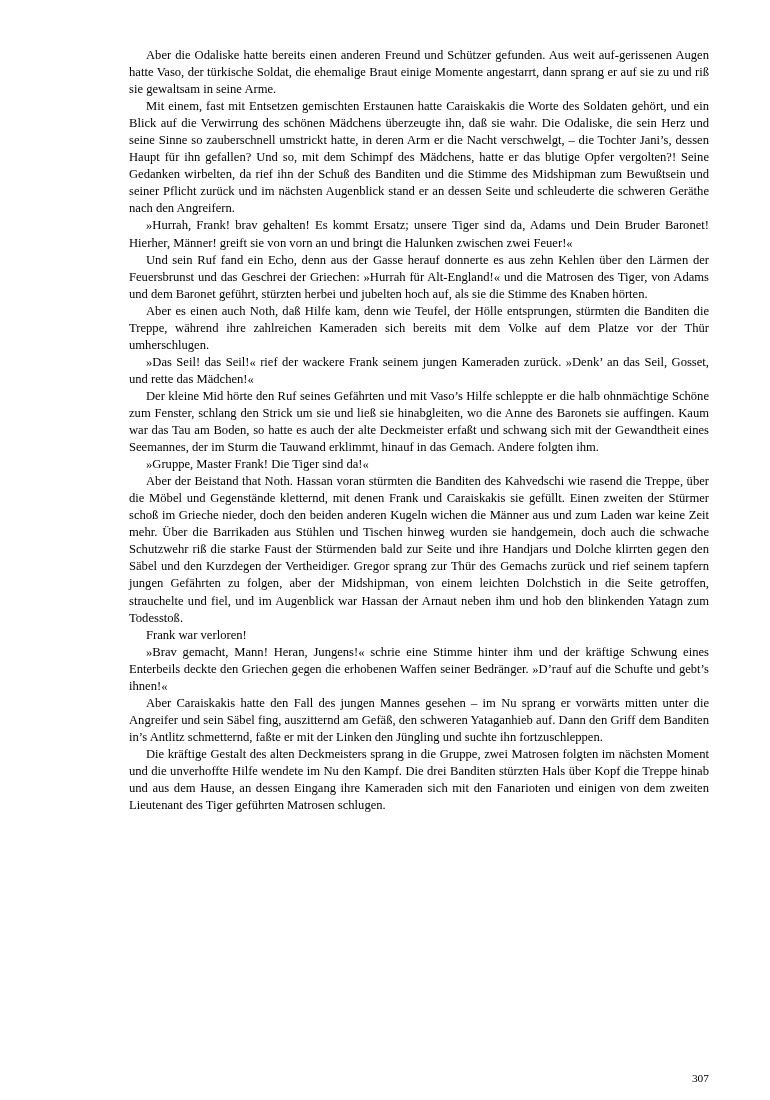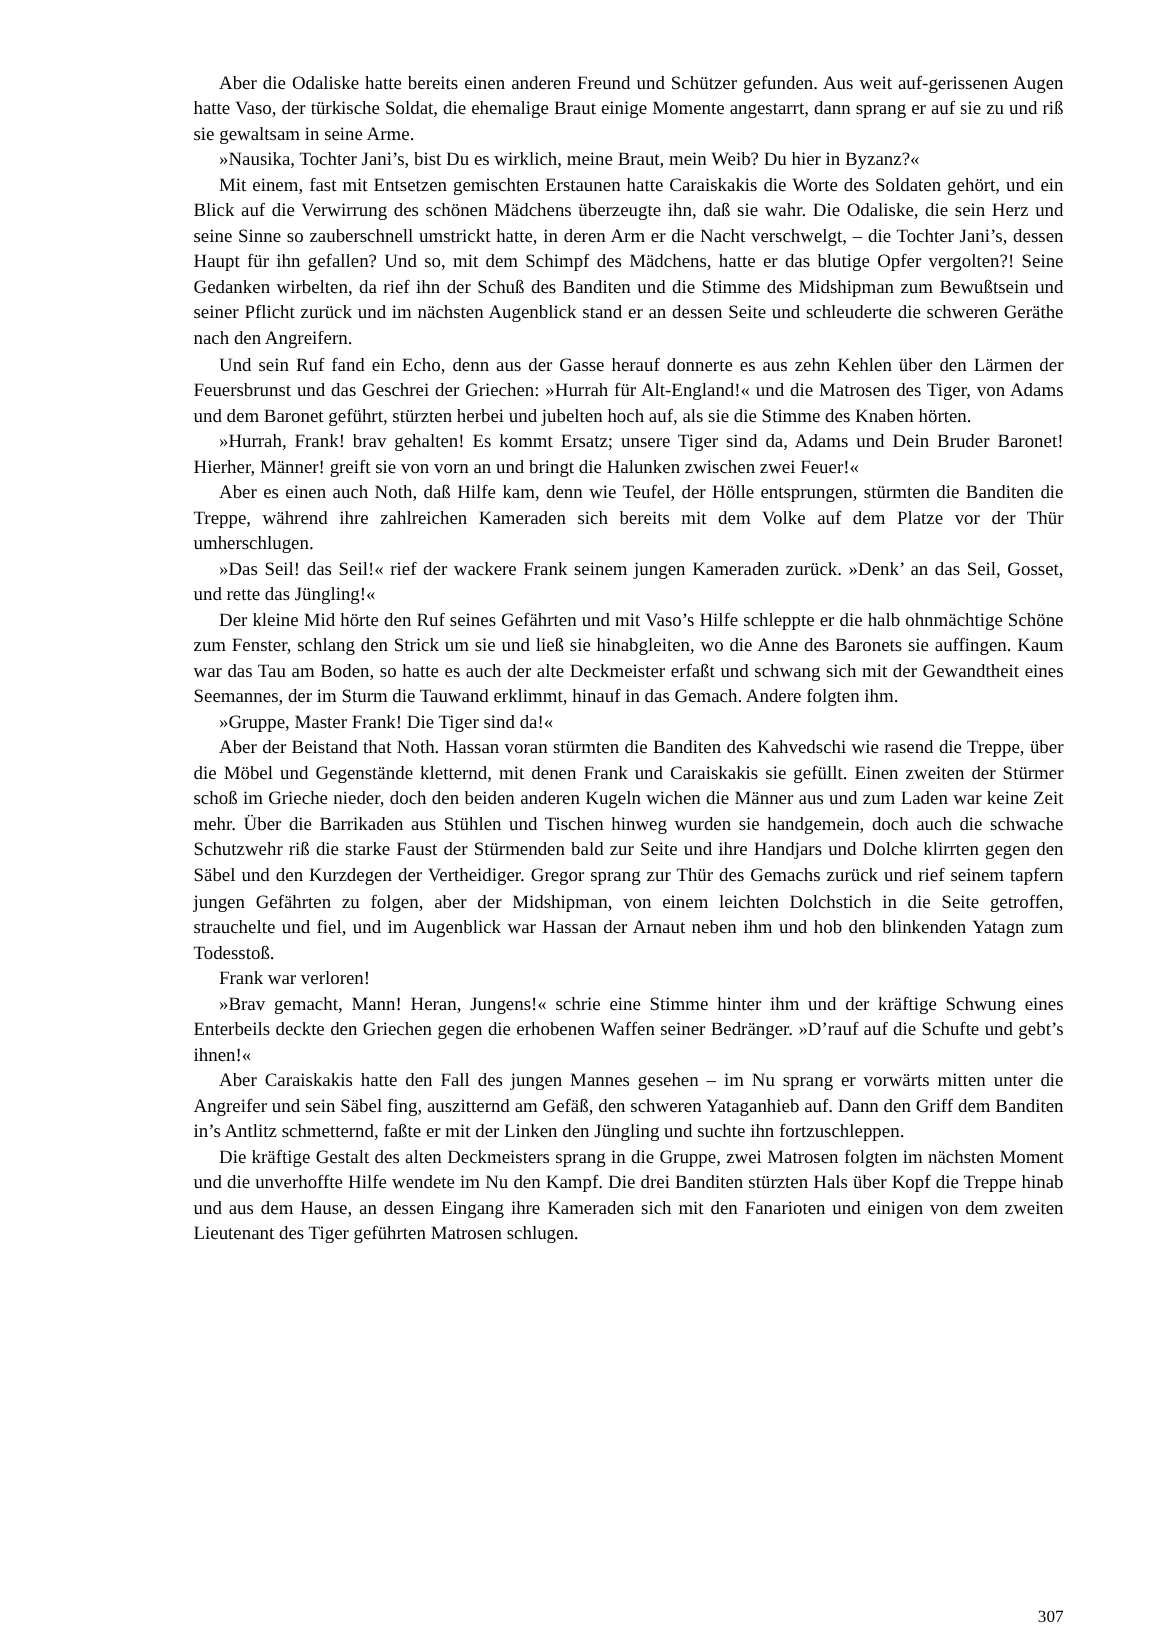--- a/index.html
+++ b/index.html
@@ -44,26 +44,25 @@
     line-height: 1;
     margin-left: 48px;
   }
 </style>
 </head>
 <body>
 
 <div class="page">
   <div class="body-text">
     <p>Aber die Odaliske hatte bereits einen anderen Freund und Schützer gefunden. Aus weit auf-gerissenen Augen hatte Vaso, der türkische Soldat, die ehemalige Braut einige Momente angestarrt, dann sprang er auf sie zu und riß sie gewaltsam in seine Arme.</p>
-    <p>»Nausika, Tochter Jani’s, bist Du es wirklich, meine Braut, mein Weib? Du hier in Byzanz?«</p>
     <p>Mit einem, fast mit Entsetzen gemischten Erstaunen hatte Caraiskakis die Worte des Soldaten gehört, und ein Blick auf die Verwirrung des schönen Mädchens überzeugte ihn, daß sie wahr. Die Odaliske, die sein Herz und seine Sinne so zauberschnell umstrickt hatte, in deren Arm er die Nacht verschwelgt, – die Tochter Jani’s, dessen Haupt für ihn gefallen? Und so, mit dem Schimpf des Mädchens, hatte er das blutige Opfer vergolten?! Seine Gedanken wirbelten, da rief ihn der Schuß des Banditen und die Stimme des Midshipman zum Bewußtsein und seiner Pflicht zurück und im nächsten Augenblick stand er an dessen Seite und schleuderte die schweren Geräthe nach den Angreifern.</p>
+    <p>»Hurrah, Frank! brav gehalten! Es kommt Ersatz; unsere Tiger sind da, Adams und Dein Bruder Baronet! Hierher, Männer! greift sie von vorn an und bringt die Halunken zwischen zwei Feuer!«</p>
     <p>Und sein Ruf fand ein Echo, denn aus der Gasse herauf donnerte es aus zehn Kehlen über den Lärmen der Feuersbrunst und das Geschrei der Griechen: »Hurrah für Alt-England!« und die Matrosen des Tiger, von Adams und dem Baronet geführt, stürzten herbei und jubelten hoch auf, als sie die Stimme des Knaben hörten.</p>
-    <p>»Hurrah, Frank! brav gehalten! Es kommt Ersatz; unsere Tiger sind da, Adams und Dein Bruder Baronet! Hierher, Männer! greift sie von vorn an und bringt die Halunken zwischen zwei Feuer!«</p>
     <p>Aber es einen auch Noth, daß Hilfe kam, denn wie Teufel, der Hölle entsprungen, stürmten die Banditen die Treppe, während ihre zahlreichen Kameraden sich bereits mit dem Volke auf dem Platze vor der Thür umherschlugen.</p>
-    <p>»Das Seil! das Seil!« rief der wackere Frank seinem jungen Kameraden zurück. »Denk’ an das Seil, Gosset, und rette das Jüngling!«</p>
+    <p>»Das Seil! das Seil!« rief der wackere Frank seinem jungen Kameraden zurück. »Denk’ an das Seil, Gosset, und rette das Mädchen!«</p>
     <p>Der kleine Mid hörte den Ruf seines Gefährten und mit Vaso’s Hilfe schleppte er die halb ohnmächtige Schöne zum Fenster, schlang den Strick um sie und ließ sie hinabgleiten, wo die Anne des Baronets sie auffingen. Kaum war das Tau am Boden, so hatte es auch der alte Deckmeister erfaßt und schwang sich mit der Gewandtheit eines Seemannes, der im Sturm die Tauwand erklimmt, hinauf in das Gemach. Andere folgten ihm.</p>
     <p>»Gruppe, Master Frank! Die Tiger sind da!«</p>
     <p>Aber der Beistand that Noth. Hassan voran stürmten die Banditen des Kahvedschi wie rasend die Treppe, über die Möbel und Gegenstände kletternd, mit denen Frank und Caraiskakis sie gefüllt. Einen zweiten der Stürmer schoß im Grieche nieder, doch den beiden anderen Kugeln wichen die Männer aus und zum Laden war keine Zeit mehr. Über die Barrikaden aus Stühlen und Tischen hinweg wurden sie handgemein, doch auch die schwache Schutzwehr riß die starke Faust der Stürmenden bald zur Seite und ihre Handjars und Dolche klirrten gegen den Säbel und den Kurzdegen der Vertheidiger. Gregor sprang zur Thür des Gemachs zurück und rief seinem tapfern jungen Gefährten zu folgen, aber der Midshipman, von einem leichten Dolchstich in die Seite getroffen, strauchelte und fiel, und im Augenblick war Hassan der Arnaut neben ihm und hob den blinkenden Yatagn zum Todesstoß.</p>
     <p>Frank war verloren!</p>
     <p>»Brav gemacht, Mann! Heran, Jungens!« schrie eine Stimme hinter ihm und der kräftige Schwung eines Enterbeils deckte den Griechen gegen die erhobenen Waffen seiner Bedränger. »D’rauf auf die Schufte und gebt’s ihnen!«</p>
     <p>Aber Caraiskakis hatte den Fall des jungen Mannes gesehen – im Nu sprang er vorwärts mitten unter die Angreifer und sein Säbel fing, auszitternd am Gefäß, den schweren Yataganhieb auf. Dann den Griff dem Banditen in’s Antlitz schmetternd, faßte er mit der Linken den Jüngling und suchte ihn fortzuschleppen.</p>
     <p>Die kräftige Gestalt des alten Deckmeisters sprang in die Gruppe, zwei Matrosen folgten im nächsten Moment und die unverhoffte Hilfe wendete im Nu den Kampf. Die drei Banditen stürzten Hals über Kopf die Treppe hinab und aus dem Hause, an dessen Eingang ihre Kameraden sich mit den Fanarioten und einigen von dem zweiten Lieutenant des Tiger geführten Matrosen schlugen.</p>
   </div>
   <div class="page-number">307</div>
 </div>

